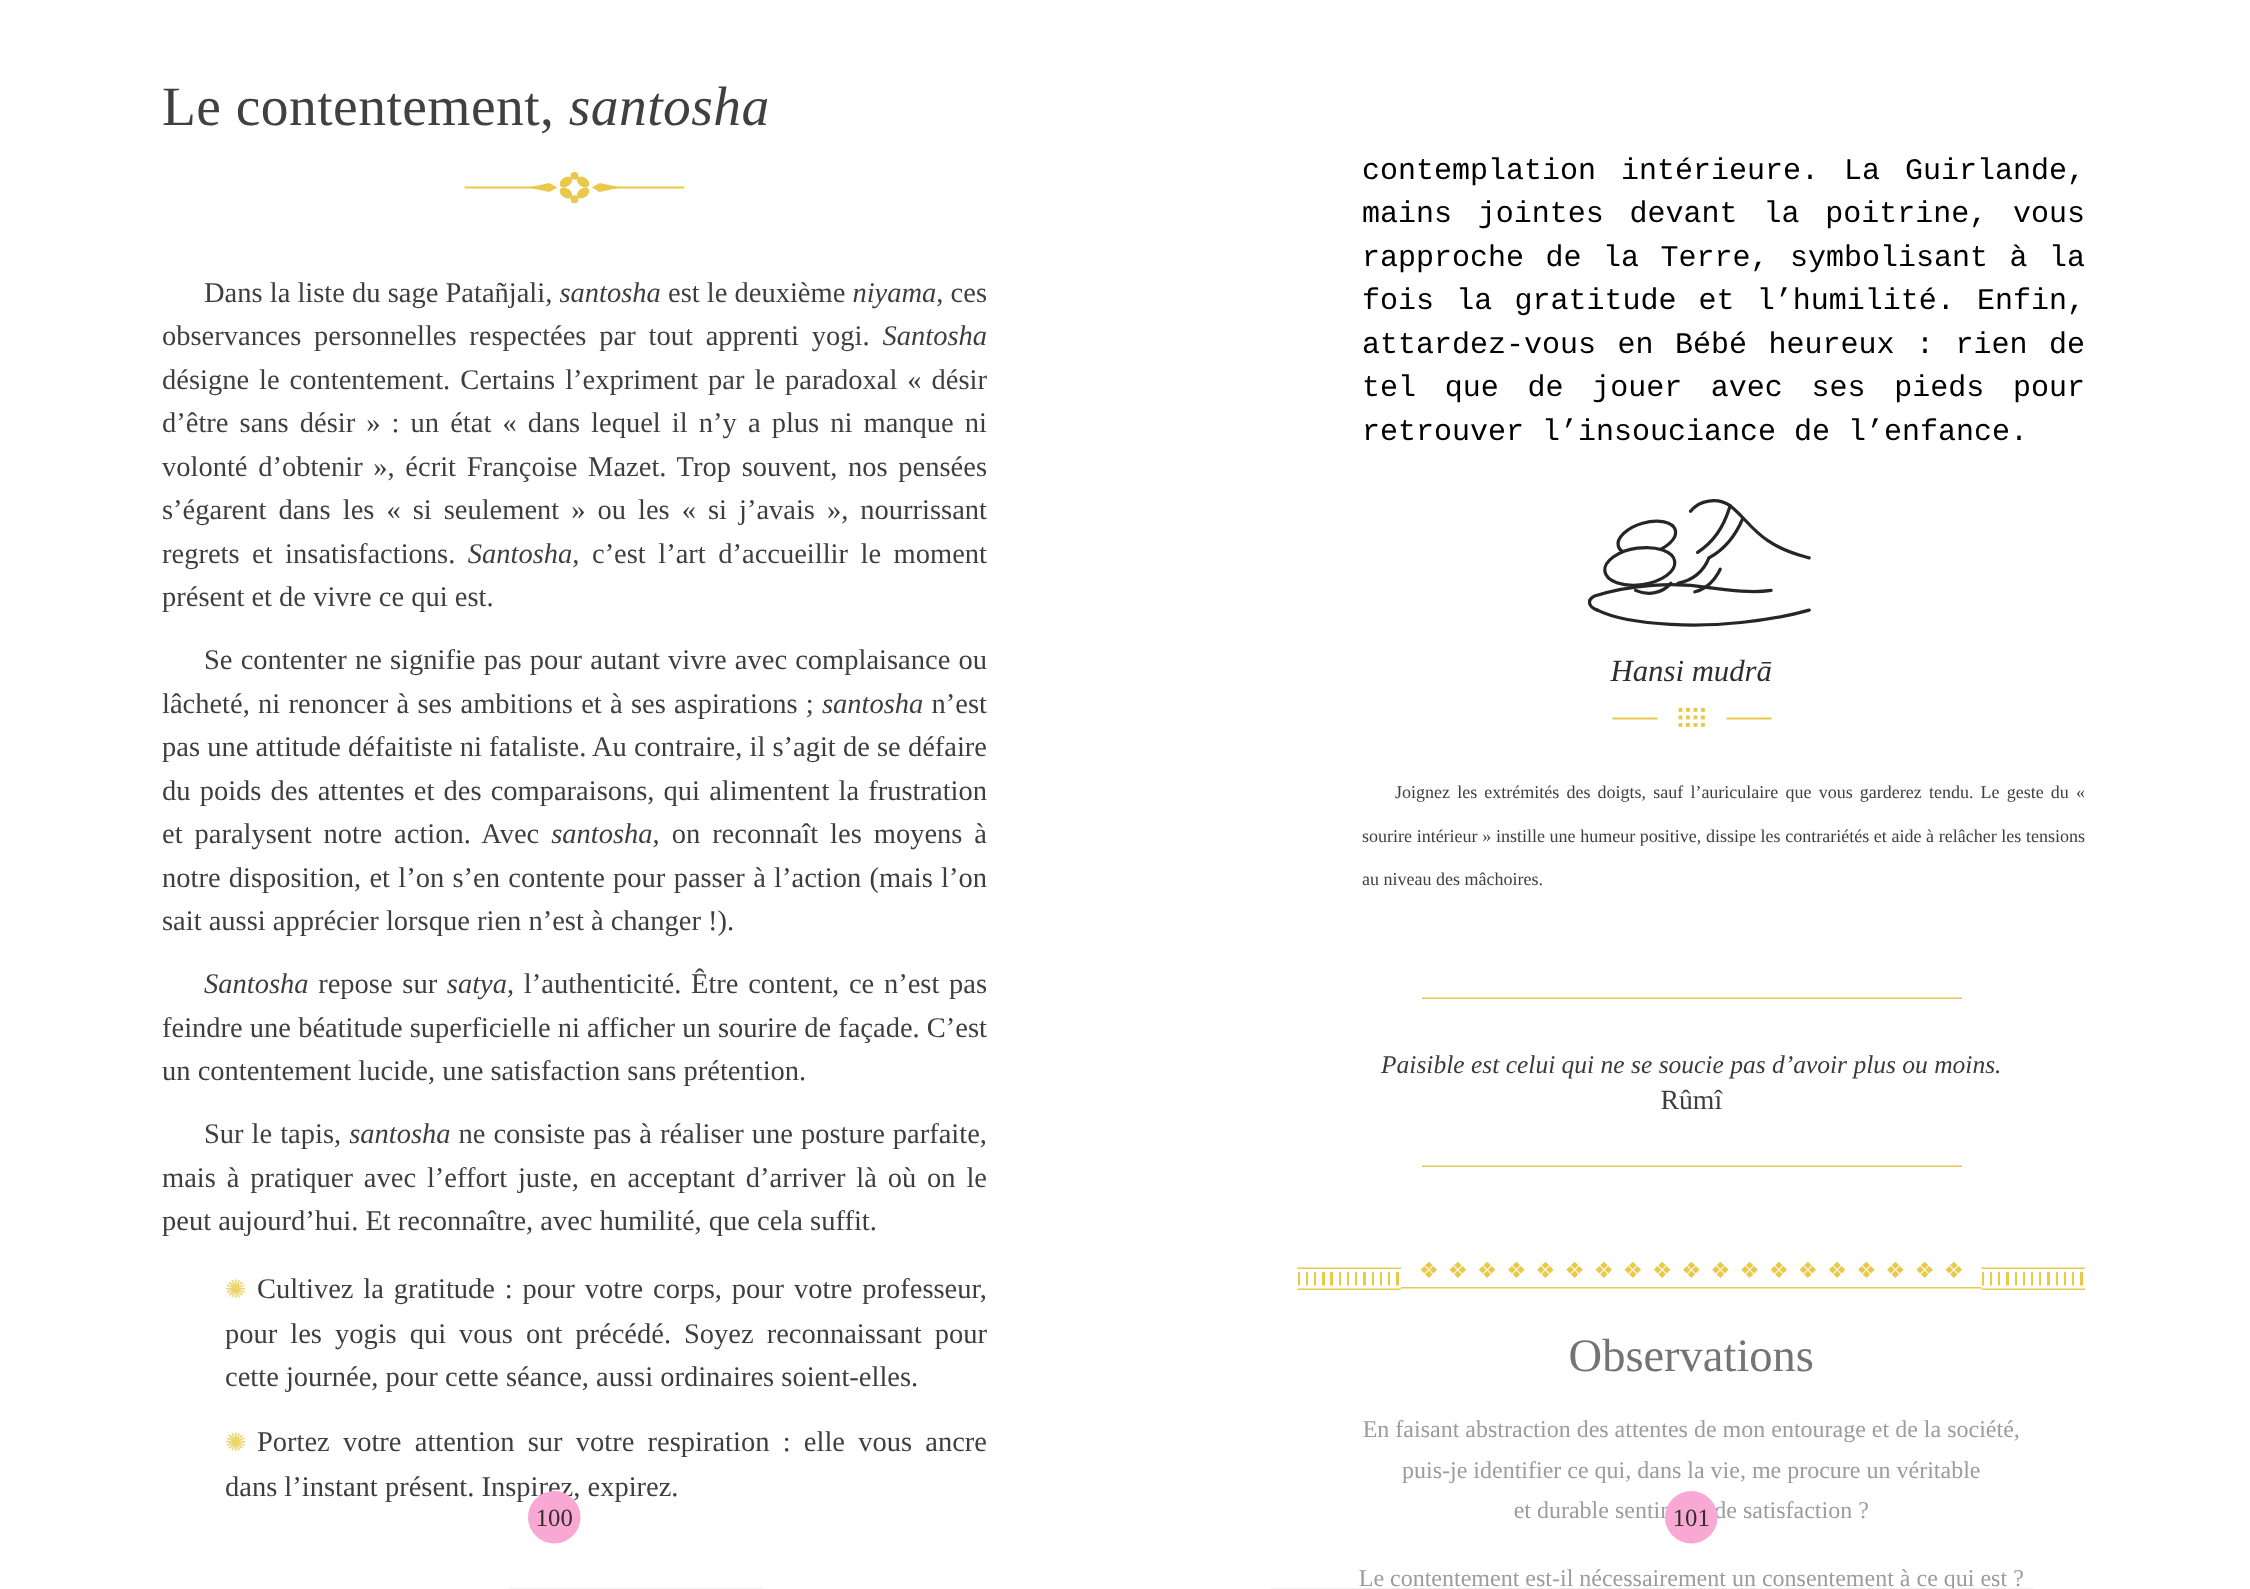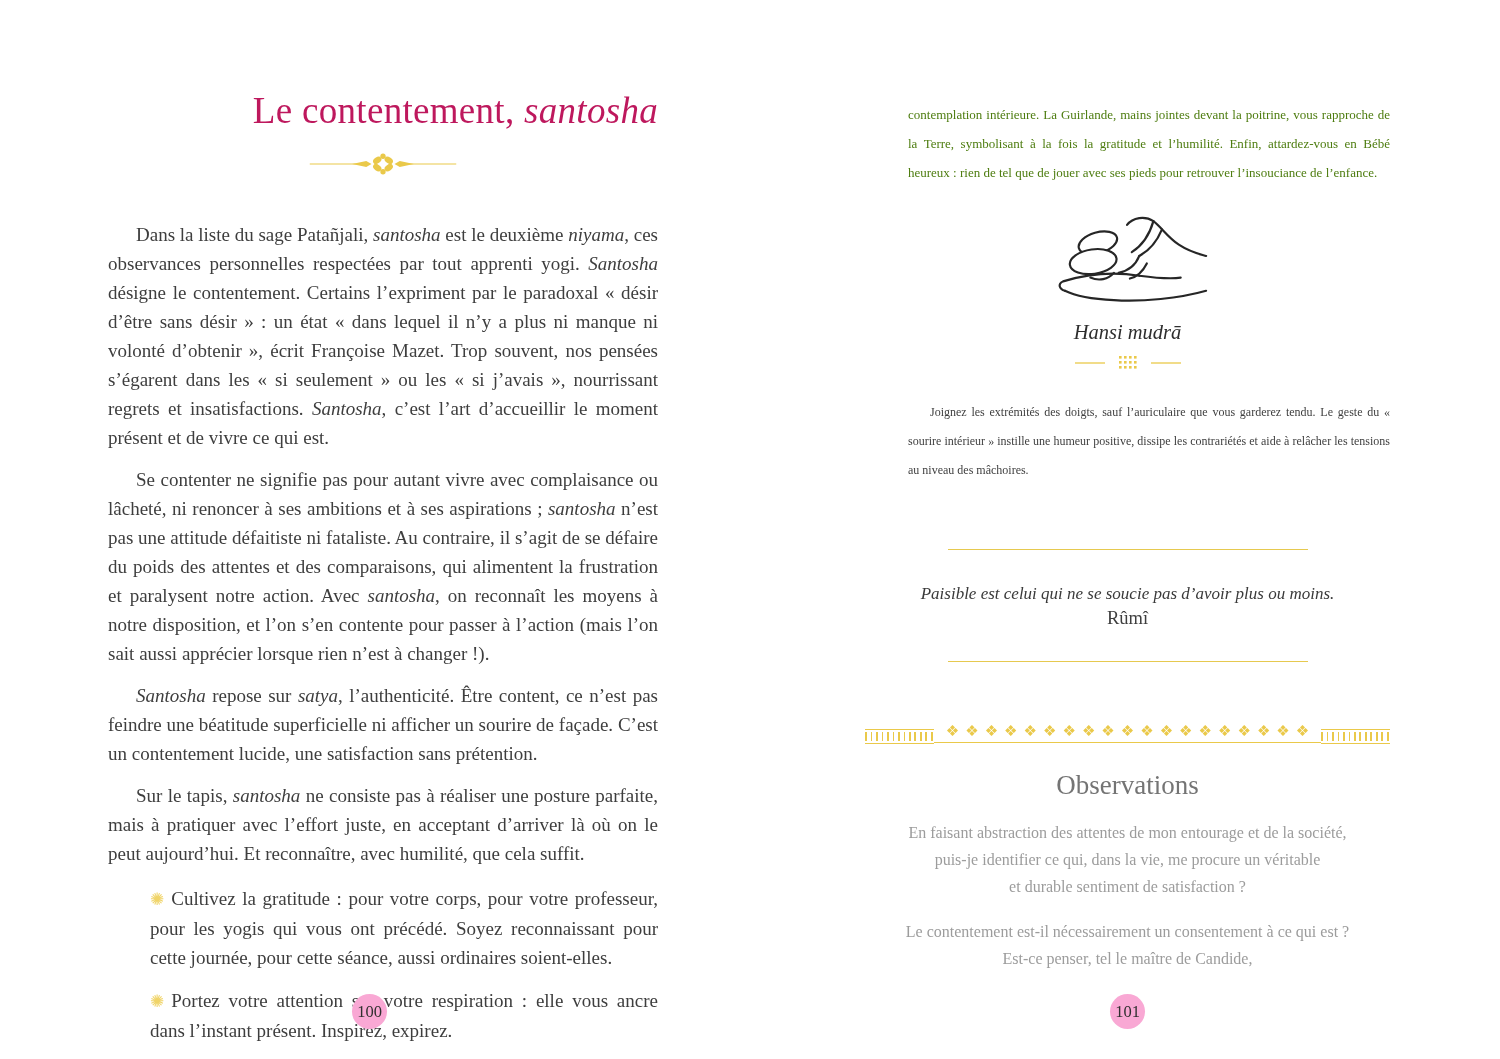--- a/index.html
+++ b/index.html
@@ -8,42 +8,42 @@
     font-family:"Liberation Serif", serif; color:#3e3e3e; overflow:hidden;
   }
   em { font-style:italic; }
 
   
   .col-left  { position:absolute; left:108px; top:0; width:550px; }
   .col-right { position:absolute; left:865px; top:0; width:525px; }
 
   
   .chapter-title {
-    margin:89px 0 0; font-size:37px; font-weight:400; text-align:right;
-    color:#be185d; letter-spacing:0.3px;
+    margin:50px 0 0; font-size:37px; font-weight:400; text-align:left;
+    color:#404040; letter-spacing:0.3px;
   }
   .title-ornament { display:block; margin:18px auto 0; }
 
   .body-par {
     font-size:19px; line-height:29px; text-align:justify; text-indent:28px;
     margin:0 0 13px; color:#3e3e3e;
   }
   .body-par.first { margin-top:42px; }
 
   .bullet-list { margin-top:16px; }
   .bullet-item {
     margin:0 0 14px 42px; width:508px; font-size:19px; line-height:29px;
     text-align:justify; color:#3e3e3e;
   }
   .bullet-glyph { color:#f0d468; font-family:"DejaVu Sans", sans-serif; font-size:17px; margin-right:7px; }
 
   
   .cont-par {
-    margin:100px 0 0 43px; width:482px; font-size:13px; line-height:29px;
-    text-align:justify; color:#4d7c0f;
+    margin:100px 0 0 43px; width:482px; font-size:20px; line-height:29px;
+    text-align:justify; color:#000000;font-family:Liberation Mono, monospace;
   }
   .mudra-figure { display:block; margin:26px auto 0; }
   .mudra-caption {
     text-align:center; font-style:italic; font-size:20.5px; color:#2e2e2e; margin-top:8px;
   }
   .small-ornament { display:block; margin:10px auto 0; }
 
   .instruction-par {
     margin:26px 0 0 43px; width:482px; font-size:12px; line-height:29px;
     text-align:justify; text-indent:22px; color:#3e3e3e;
@@ -64,21 +64,21 @@
     border-top:1.4px solid #eac94a; border-bottom:1.4px solid #eac94a;
     background-image:repeating-linear-gradient(90deg,#eac94a 0 1.5px,transparent 1.5px 5.5px);
     background-clip:content-box; padding:2px 0;
   }
   .obs-ornaments {
     color:#eac94a; font-family:"DejaVu Sans", sans-serif; font-size:15px;
     letter-spacing:6px; line-height:1; padding:0 6px 3px 12px;
     border-bottom:1.4px solid #eac94a; transform:translateY(-3px); white-space:nowrap;
   }
   .obs-heading {
-    margin:24px 0 0; text-align:center; font-size:27px; font-weight:400; color:#747474;
+    margin:24px 0 0; text-align:center; font-size:31px; font-weight:400; color:#747474;
   }
   .obs-question { margin-top:18px; }
   .obs-line {
     text-align:center; font-size:16px; line-height:27px; color:#9c9c9c;
   }
 
   
   .page-circle {
     position:absolute; top:994px; width:35px; height:35px; border-radius:50%;
     background:#f9a8d4; display:flex; align-items:center; justify-content:center;

